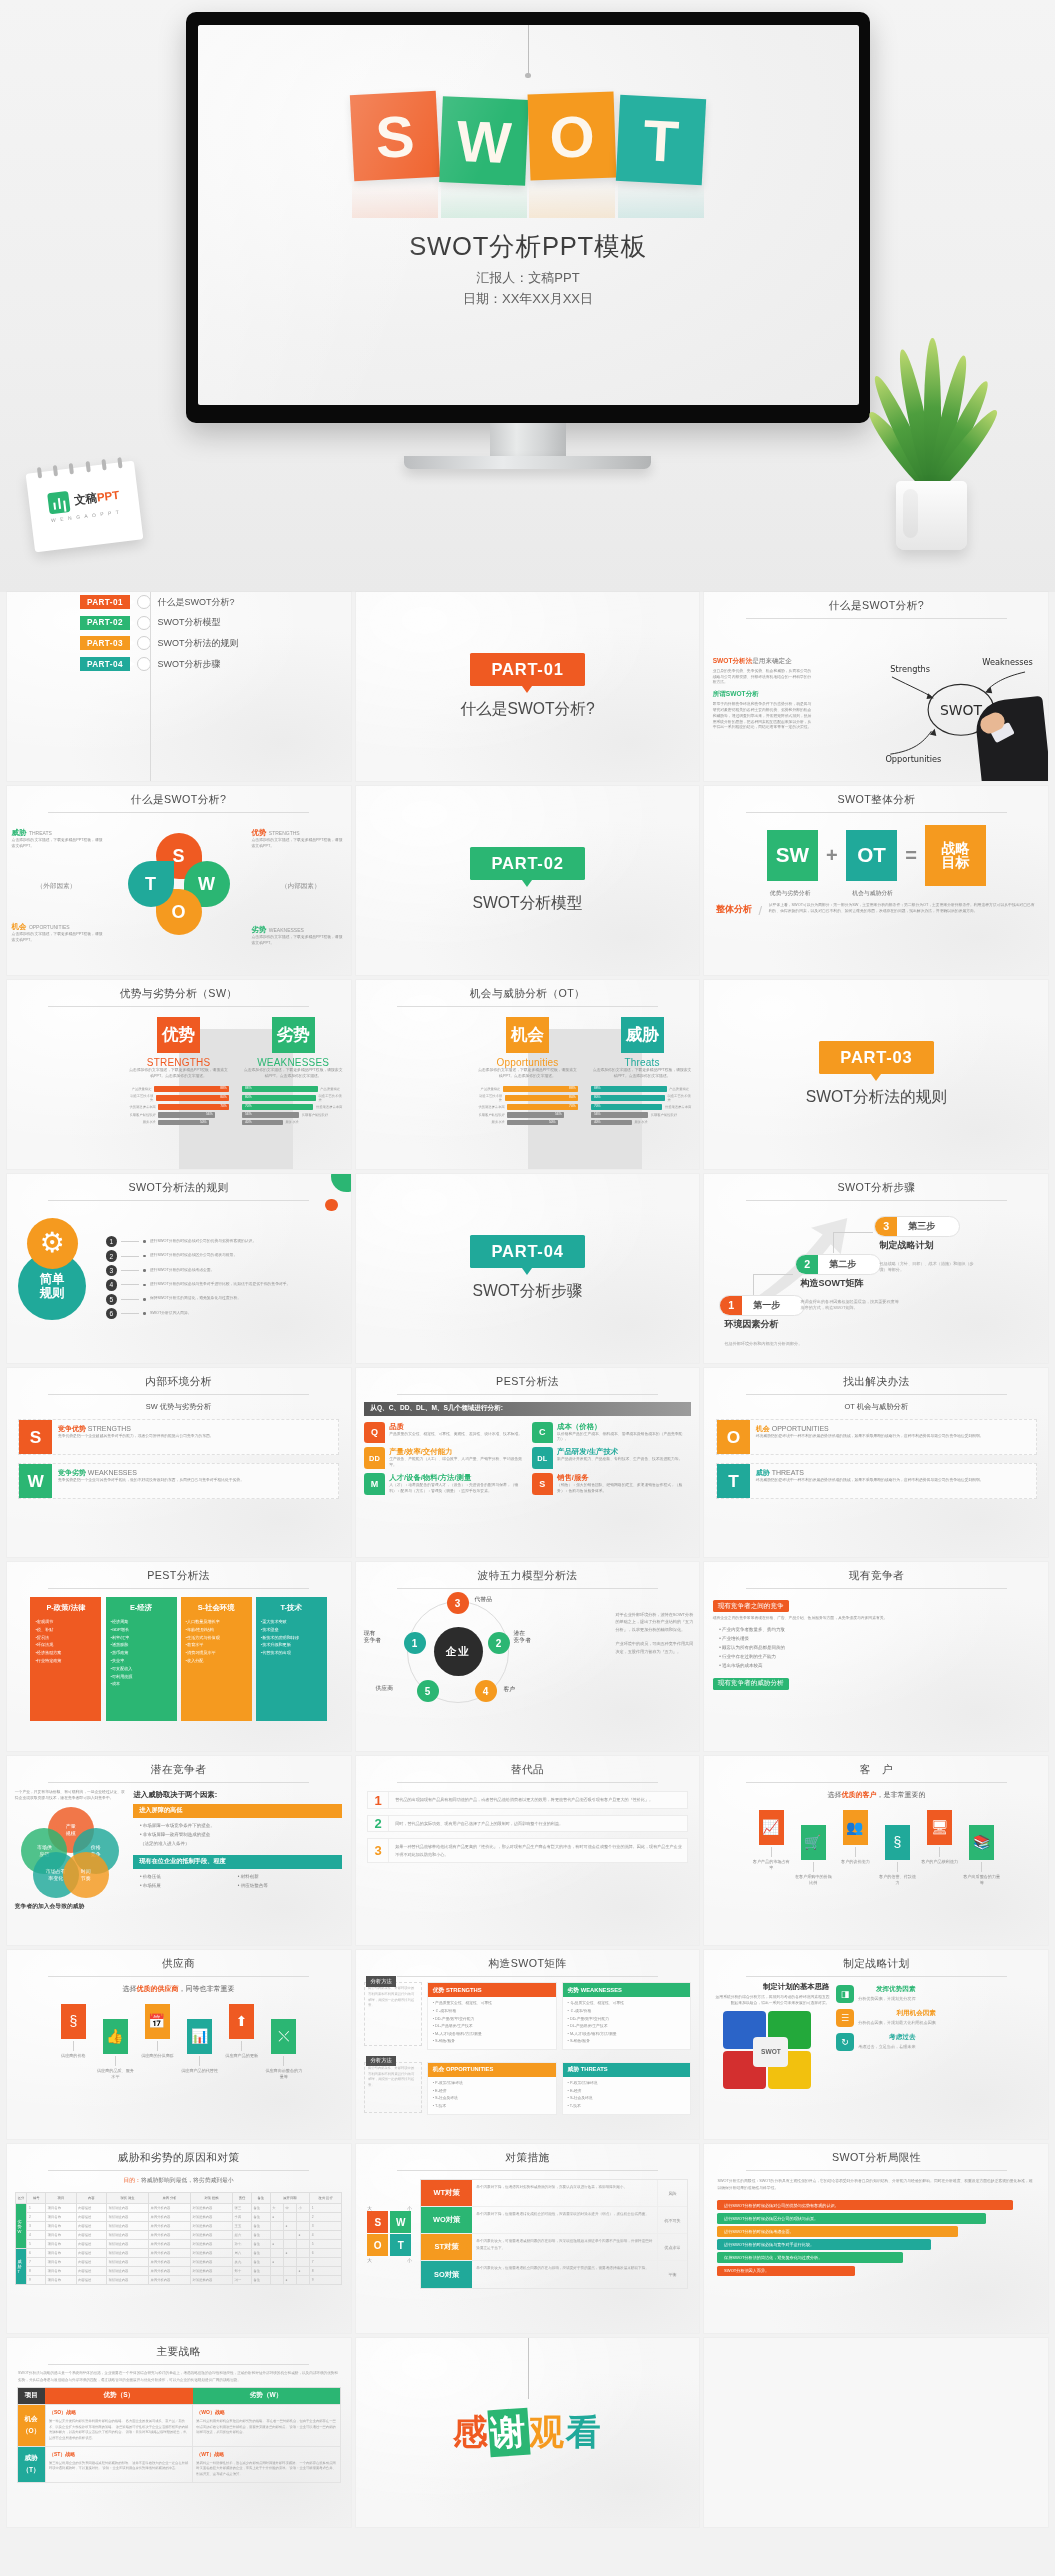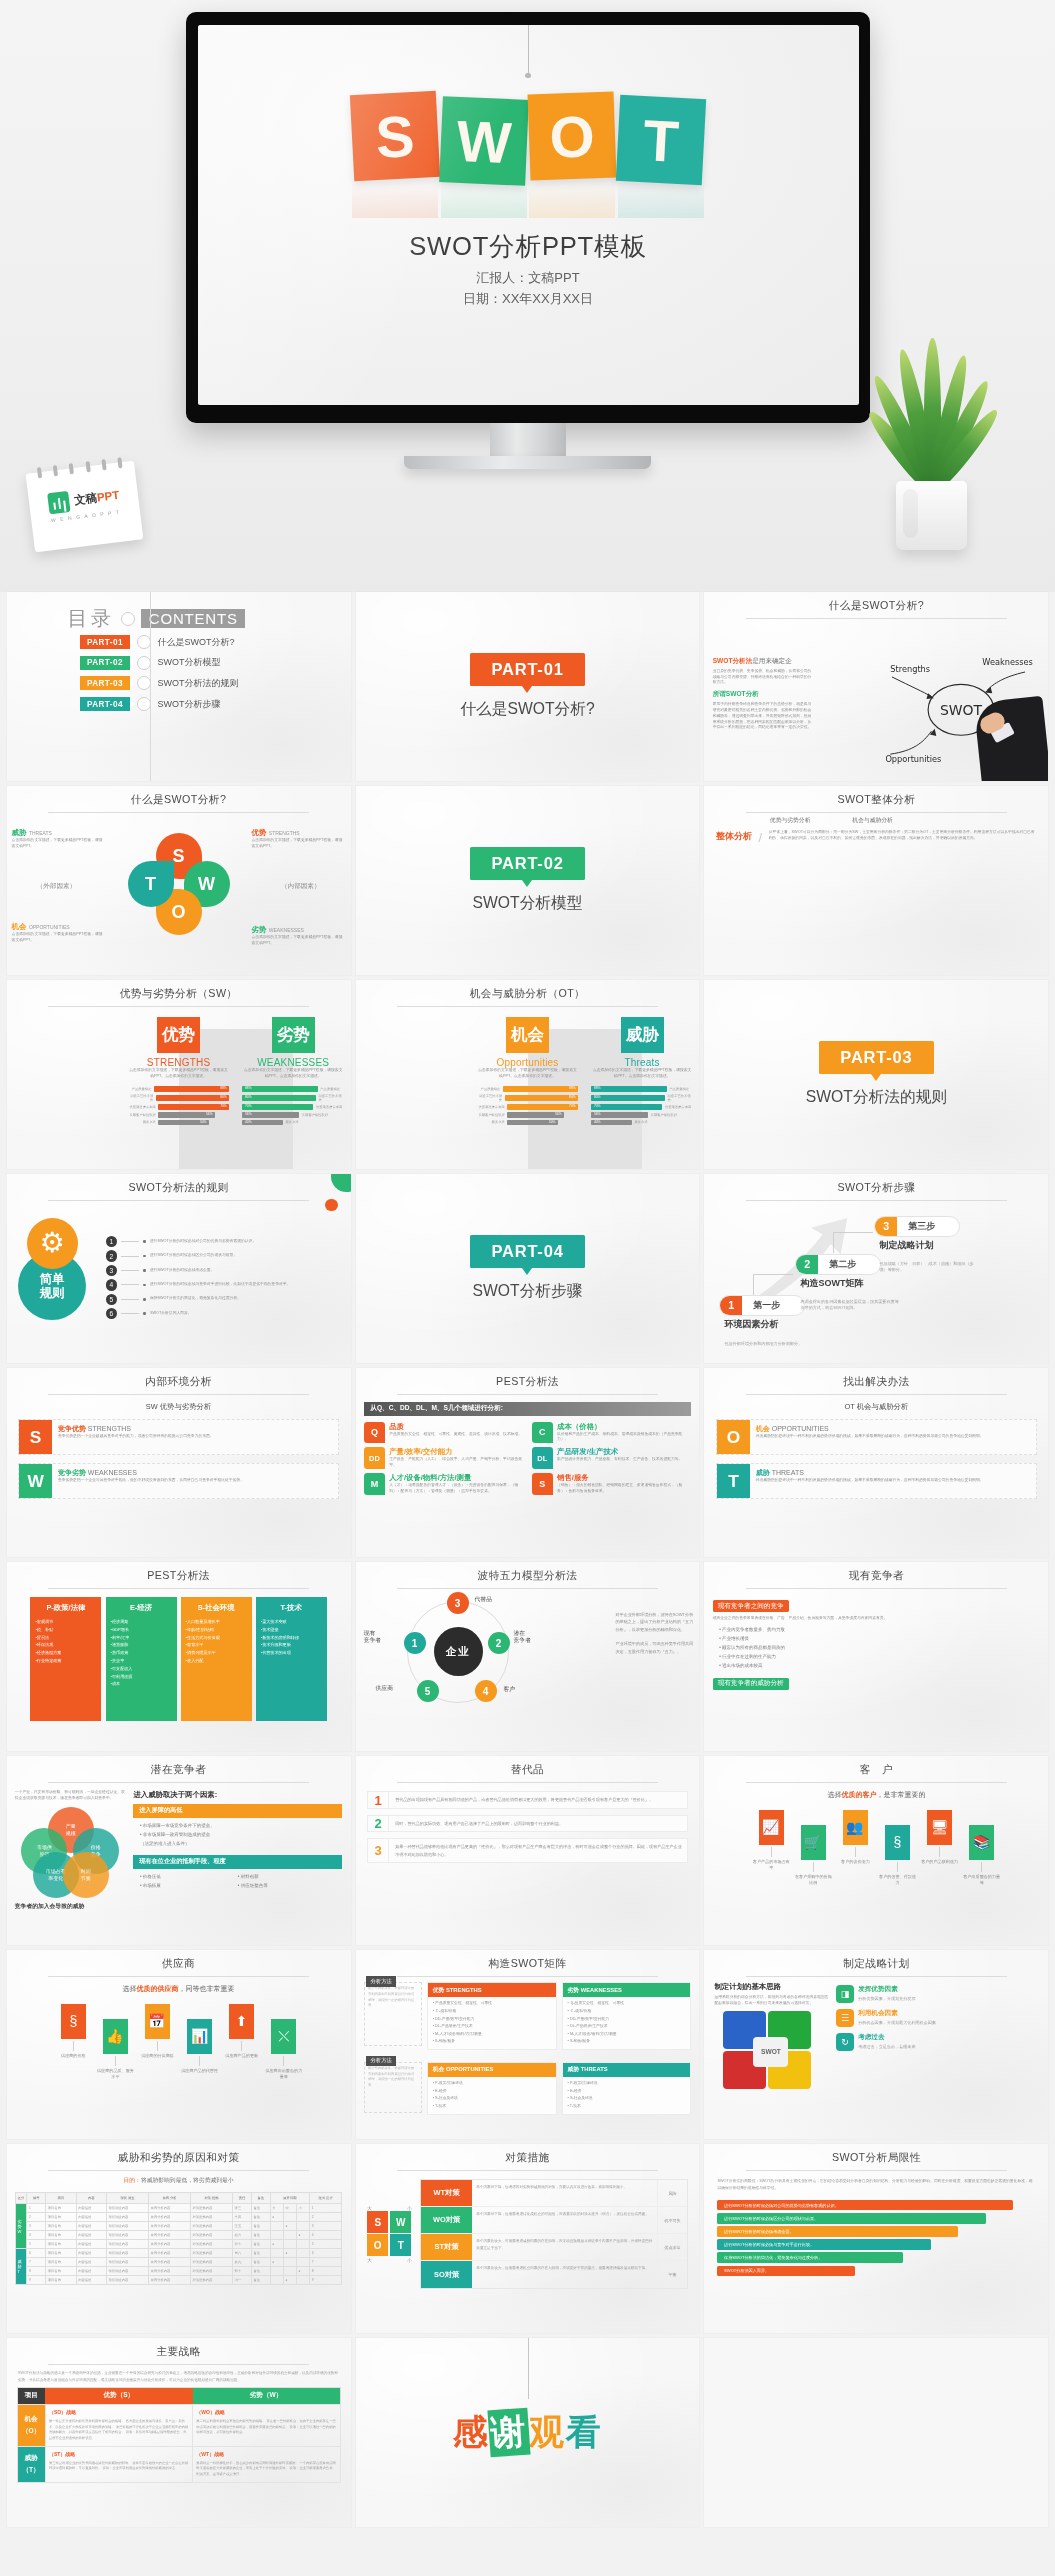--- a/index.html
+++ b/index.html
@@ -490,25 +490,20 @@
     <div class="leaf l7"></div>
     <div class="pot"></div>
   </div>
 </div>
 
 <div class="grid">
 
   <div class="slide">
     <div class="toc">
       <div class="spine"></div>
-      <div class="toc-head">
-        <div class="zh">目录</div>
-        <div class="dotc"></div>
-        <div class="en">CONTENTS</div>
-      </div>
       <div class="toc-row">
         <div class="pbadge" style="background:#ef5a22;color:#fff"><span>PART-01</span></div>
         <div class="dotc"></div>
         <div class="toc-txt">什么是SWOT分析?</div>
       </div>
       <div class="toc-row">
         <div class="pbadge" style="background:#2bb673;color:#fff"><span>PART-02</span></div>
         <div class="dotc"></div>
         <div class="toc-txt">SWOT分析模型</div>
       </div>
@@ -605,20 +600,32 @@
   <div class="slide">
     <div class="part-wrap">
       <div class="part-chip" style="background:#2bb673;color:#2bb673"><span style="color:#fff">PART-02</span></div>
       <div class="part-sub">SWOT分析模型</div>
     </div>
   </div>
 
   <div class="slide">
     <div class="s-title">SWOT整体分析</div>
     <div class="s-rule"></div>
+    <div class="eq">
+      <div class="eq-sq" style="background:#2bb673">SW</div>
+      <div class="eq-op">+</div>
+      <div class="eq-sq" style="background:#20a99a">OT</div>
+      <div class="eq-op">=</div>
+      <div class="eq-goal">
+        <div>
+            <div>战略</div>
+            <div>目标</div>
+          </div>
+      </div>
+    </div>
     <div class="eq-caps">
       <span>优势与劣势分析</span>
       <span style="width:15px"></span>
       <span>机会与威胁分析</span>
       <span style="width:82px"></span>
     </div>
     <div class="ov-row">
       <div class="ov-h">整体分析</div>
       <div class="ov-slash">/</div>
       <div class="txtblock">从整体上看，SWOT可以分为两部分：第一部分为SW，主要用来分析内部条件；第二部分为OT，主要用来分析外部条件。利用这种方法可以从中找出对自己有利的、值得发扬的因素，以及对自己不利的、如何去避免的东西，发现存在的问题，找出解决办法，并明确以后的发展方向。</div>
@@ -1282,21 +1289,21 @@
           <div>• S-社会及环境</div>
             <div>• T-技术</div>
         </div>
       </div>
     </div>
   </div>
 
   <div class="slide">
     <div class="s-title">制定战略计划</div>
     <div class="s-rule"></div>
-    <div style="display:flex; gap:6.6px; padding:0 10px;">
+    <div style="display:flex; gap:6.6px; padding:0 10px;text-align:right;">
       <div style="width:115px">
         <div class="sp-h" style="padding-left:0">制定计划的基本思路</div>
         <div class="txtblock">运用系统分析的综合分析方法，将排列与考虑的各种环境因素相互匹配起来加以组合，得出一系列公司未来发展的可选择对策。</div>
         <div class="puzzle">
           <div class="pz" style="left:0; top:0; background:#2b64c8"></div>
           <div class="pz" style="left:45px; top:0; background:#23a93b"></div>
           <div class="pz" style="left:0; top:40px; background:#d32f2f"></div>
           <div class="pz" style="left:45px; top:40px; background:#f2c10e"></div>
           <div style="position:absolute; left:30px; top:26px; width:35px;height:30px;background:#f2f2f2;border-radius:4.1px;display:flex;align-items:center;justify-content:center;font-size:6.6px;color:#666;font-weight:bold">SWOT</div>
         </div>

